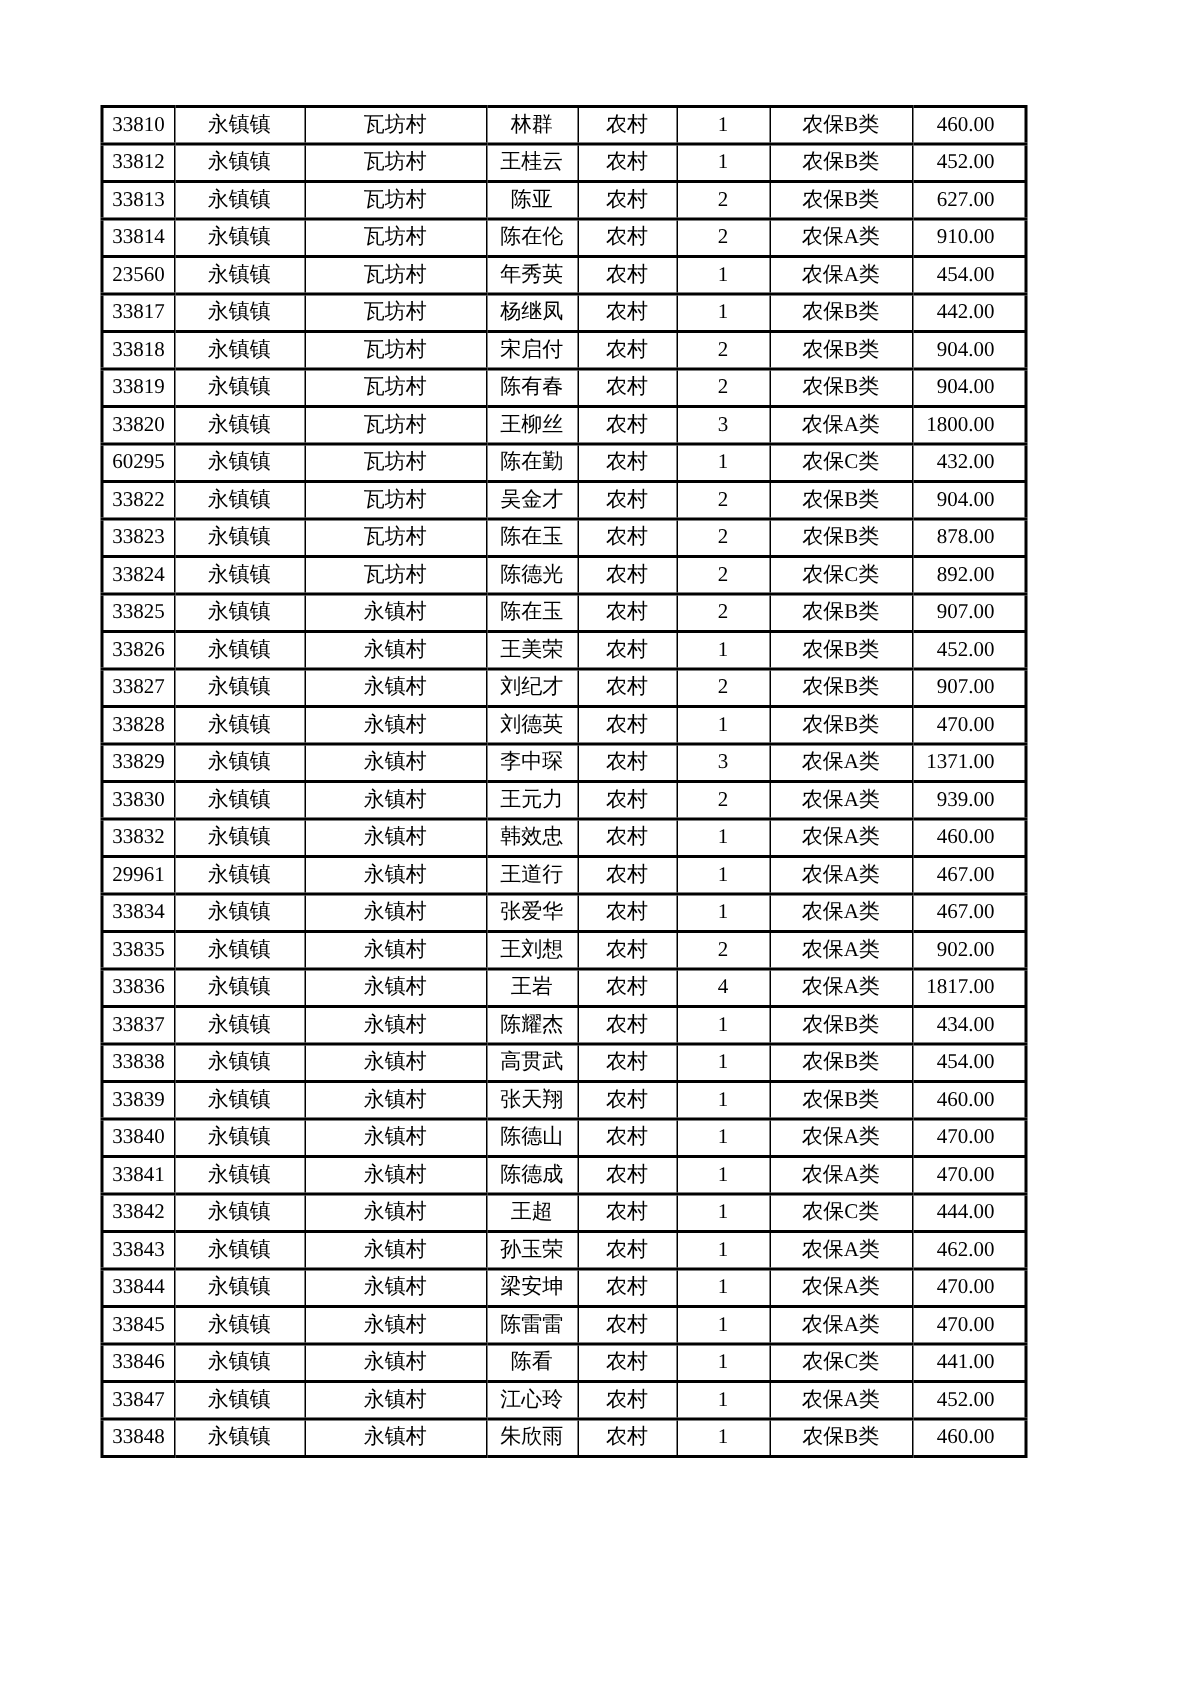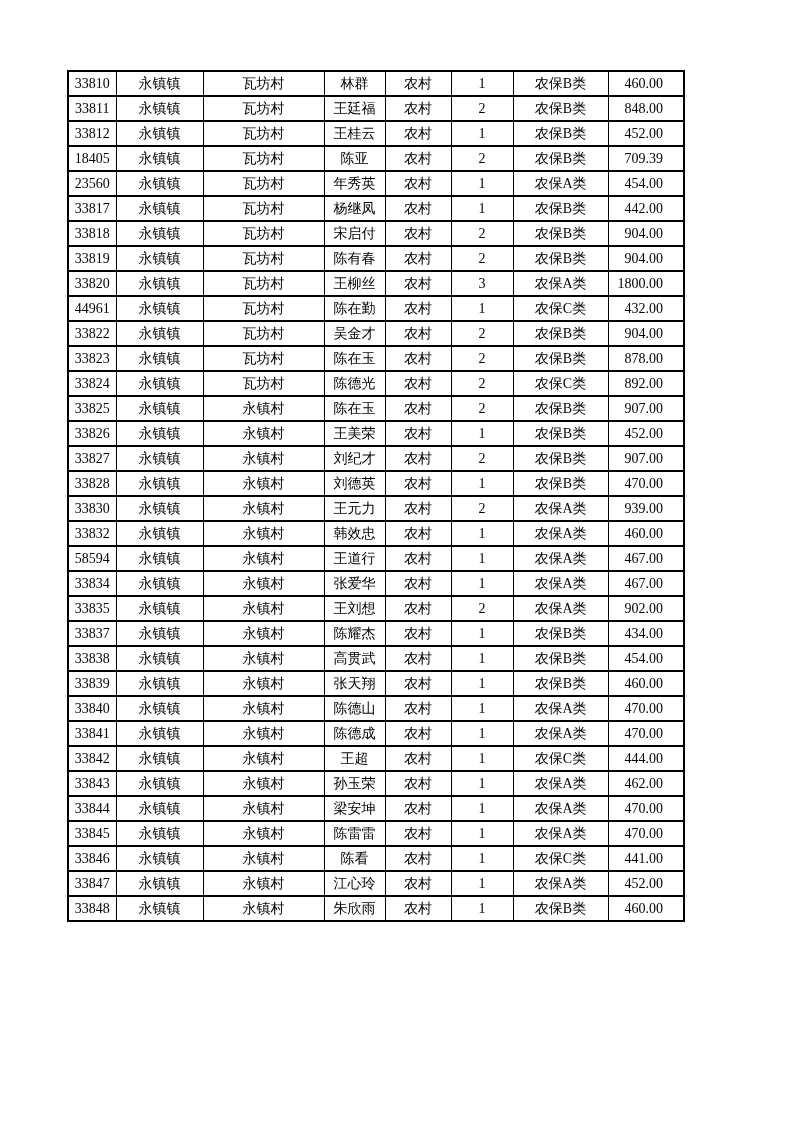--- a/index.html
+++ b/index.html
@@ -70,48 +70,48 @@
           <td>33810</td>
           <td>永镇镇</td>
           <td>瓦坊村</td>
           <td>林群</td>
           <td>农村</td>
           <td>1</td>
           <td>农保B类</td>
           <td class="amount">460.00</td>
         </tr>
         <tr>
-          <td>33811</td>
-          <td>永镇镇</td>
-          <td>瓦坊村</td>
-          <td>王廷福</td>
-          <td>农村</td>
-          <td>2</td>
-          <td>农保B类</td>
-          <td class="amount">848.00</td>
-        </tr>
-        <tr>
           <td>33812</td>
           <td>永镇镇</td>
           <td>瓦坊村</td>
           <td>王桂云</td>
           <td>农村</td>
           <td>1</td>
           <td>农保B类</td>
           <td class="amount">452.00</td>
         </tr>
         <tr>
-          <td>18405</td>
+          <td>33813</td>
           <td>永镇镇</td>
           <td>瓦坊村</td>
           <td>陈亚</td>
           <td>农村</td>
           <td>2</td>
           <td>农保B类</td>
-          <td class="amount">709.39</td>
+          <td class="amount">627.00</td>
+        </tr>
+        <tr>
+          <td>33814</td>
+          <td>永镇镇</td>
+          <td>瓦坊村</td>
+          <td>陈在伦</td>
+          <td>农村</td>
+          <td>2</td>
+          <td>农保A类</td>
+          <td class="amount">910.00</td>
         </tr>
         <tr>
           <td>23560</td>
           <td>永镇镇</td>
           <td>瓦坊村</td>
           <td>年秀英</td>
           <td>农村</td>
           <td>1</td>
           <td>农保A类</td>
           <td class="amount">454.00</td>
@@ -150,21 +150,21 @@
           <td>33820</td>
           <td>永镇镇</td>
           <td>瓦坊村</td>
           <td>王柳丝</td>
           <td>农村</td>
           <td>3</td>
           <td>农保A类</td>
           <td class="amount">1800.00</td>
         </tr>
         <tr>
-          <td>44961</td>
+          <td>60295</td>
           <td>永镇镇</td>
           <td>瓦坊村</td>
           <td>陈在勤</td>
           <td>农村</td>
           <td>1</td>
           <td>农保C类</td>
           <td class="amount">432.00</td>
         </tr>
         <tr>
           <td>33822</td>
@@ -230,41 +230,51 @@
           <td>33828</td>
           <td>永镇镇</td>
           <td>永镇村</td>
           <td>刘德英</td>
           <td>农村</td>
           <td>1</td>
           <td>农保B类</td>
           <td class="amount">470.00</td>
         </tr>
         <tr>
+          <td>33829</td>
+          <td>永镇镇</td>
+          <td>永镇村</td>
+          <td>李中琛</td>
+          <td>农村</td>
+          <td>3</td>
+          <td>农保A类</td>
+          <td class="amount">1371.00</td>
+        </tr>
+        <tr>
           <td>33830</td>
           <td>永镇镇</td>
           <td>永镇村</td>
           <td>王元力</td>
           <td>农村</td>
           <td>2</td>
           <td>农保A类</td>
           <td class="amount">939.00</td>
         </tr>
         <tr>
           <td>33832</td>
           <td>永镇镇</td>
           <td>永镇村</td>
           <td>韩效忠</td>
           <td>农村</td>
           <td>1</td>
           <td>农保A类</td>
           <td class="amount">460.00</td>
         </tr>
         <tr>
-          <td>58594</td>
+          <td>29961</td>
           <td>永镇镇</td>
           <td>永镇村</td>
           <td>王道行</td>
           <td>农村</td>
           <td>1</td>
           <td>农保A类</td>
           <td class="amount">467.00</td>
         </tr>
         <tr>
           <td>33834</td>
@@ -278,20 +288,30 @@
         </tr>
         <tr>
           <td>33835</td>
           <td>永镇镇</td>
           <td>永镇村</td>
           <td>王刘想</td>
           <td>农村</td>
           <td>2</td>
           <td>农保A类</td>
           <td class="amount">902.00</td>
+        </tr>
+        <tr>
+          <td>33836</td>
+          <td>永镇镇</td>
+          <td>永镇村</td>
+          <td>王岩</td>
+          <td>农村</td>
+          <td>4</td>
+          <td>农保A类</td>
+          <td class="amount">1817.00</td>
         </tr>
         <tr>
           <td>33837</td>
           <td>永镇镇</td>
           <td>永镇村</td>
           <td>陈耀杰</td>
           <td>农村</td>
           <td>1</td>
           <td>农保B类</td>
           <td class="amount">434.00</td>

